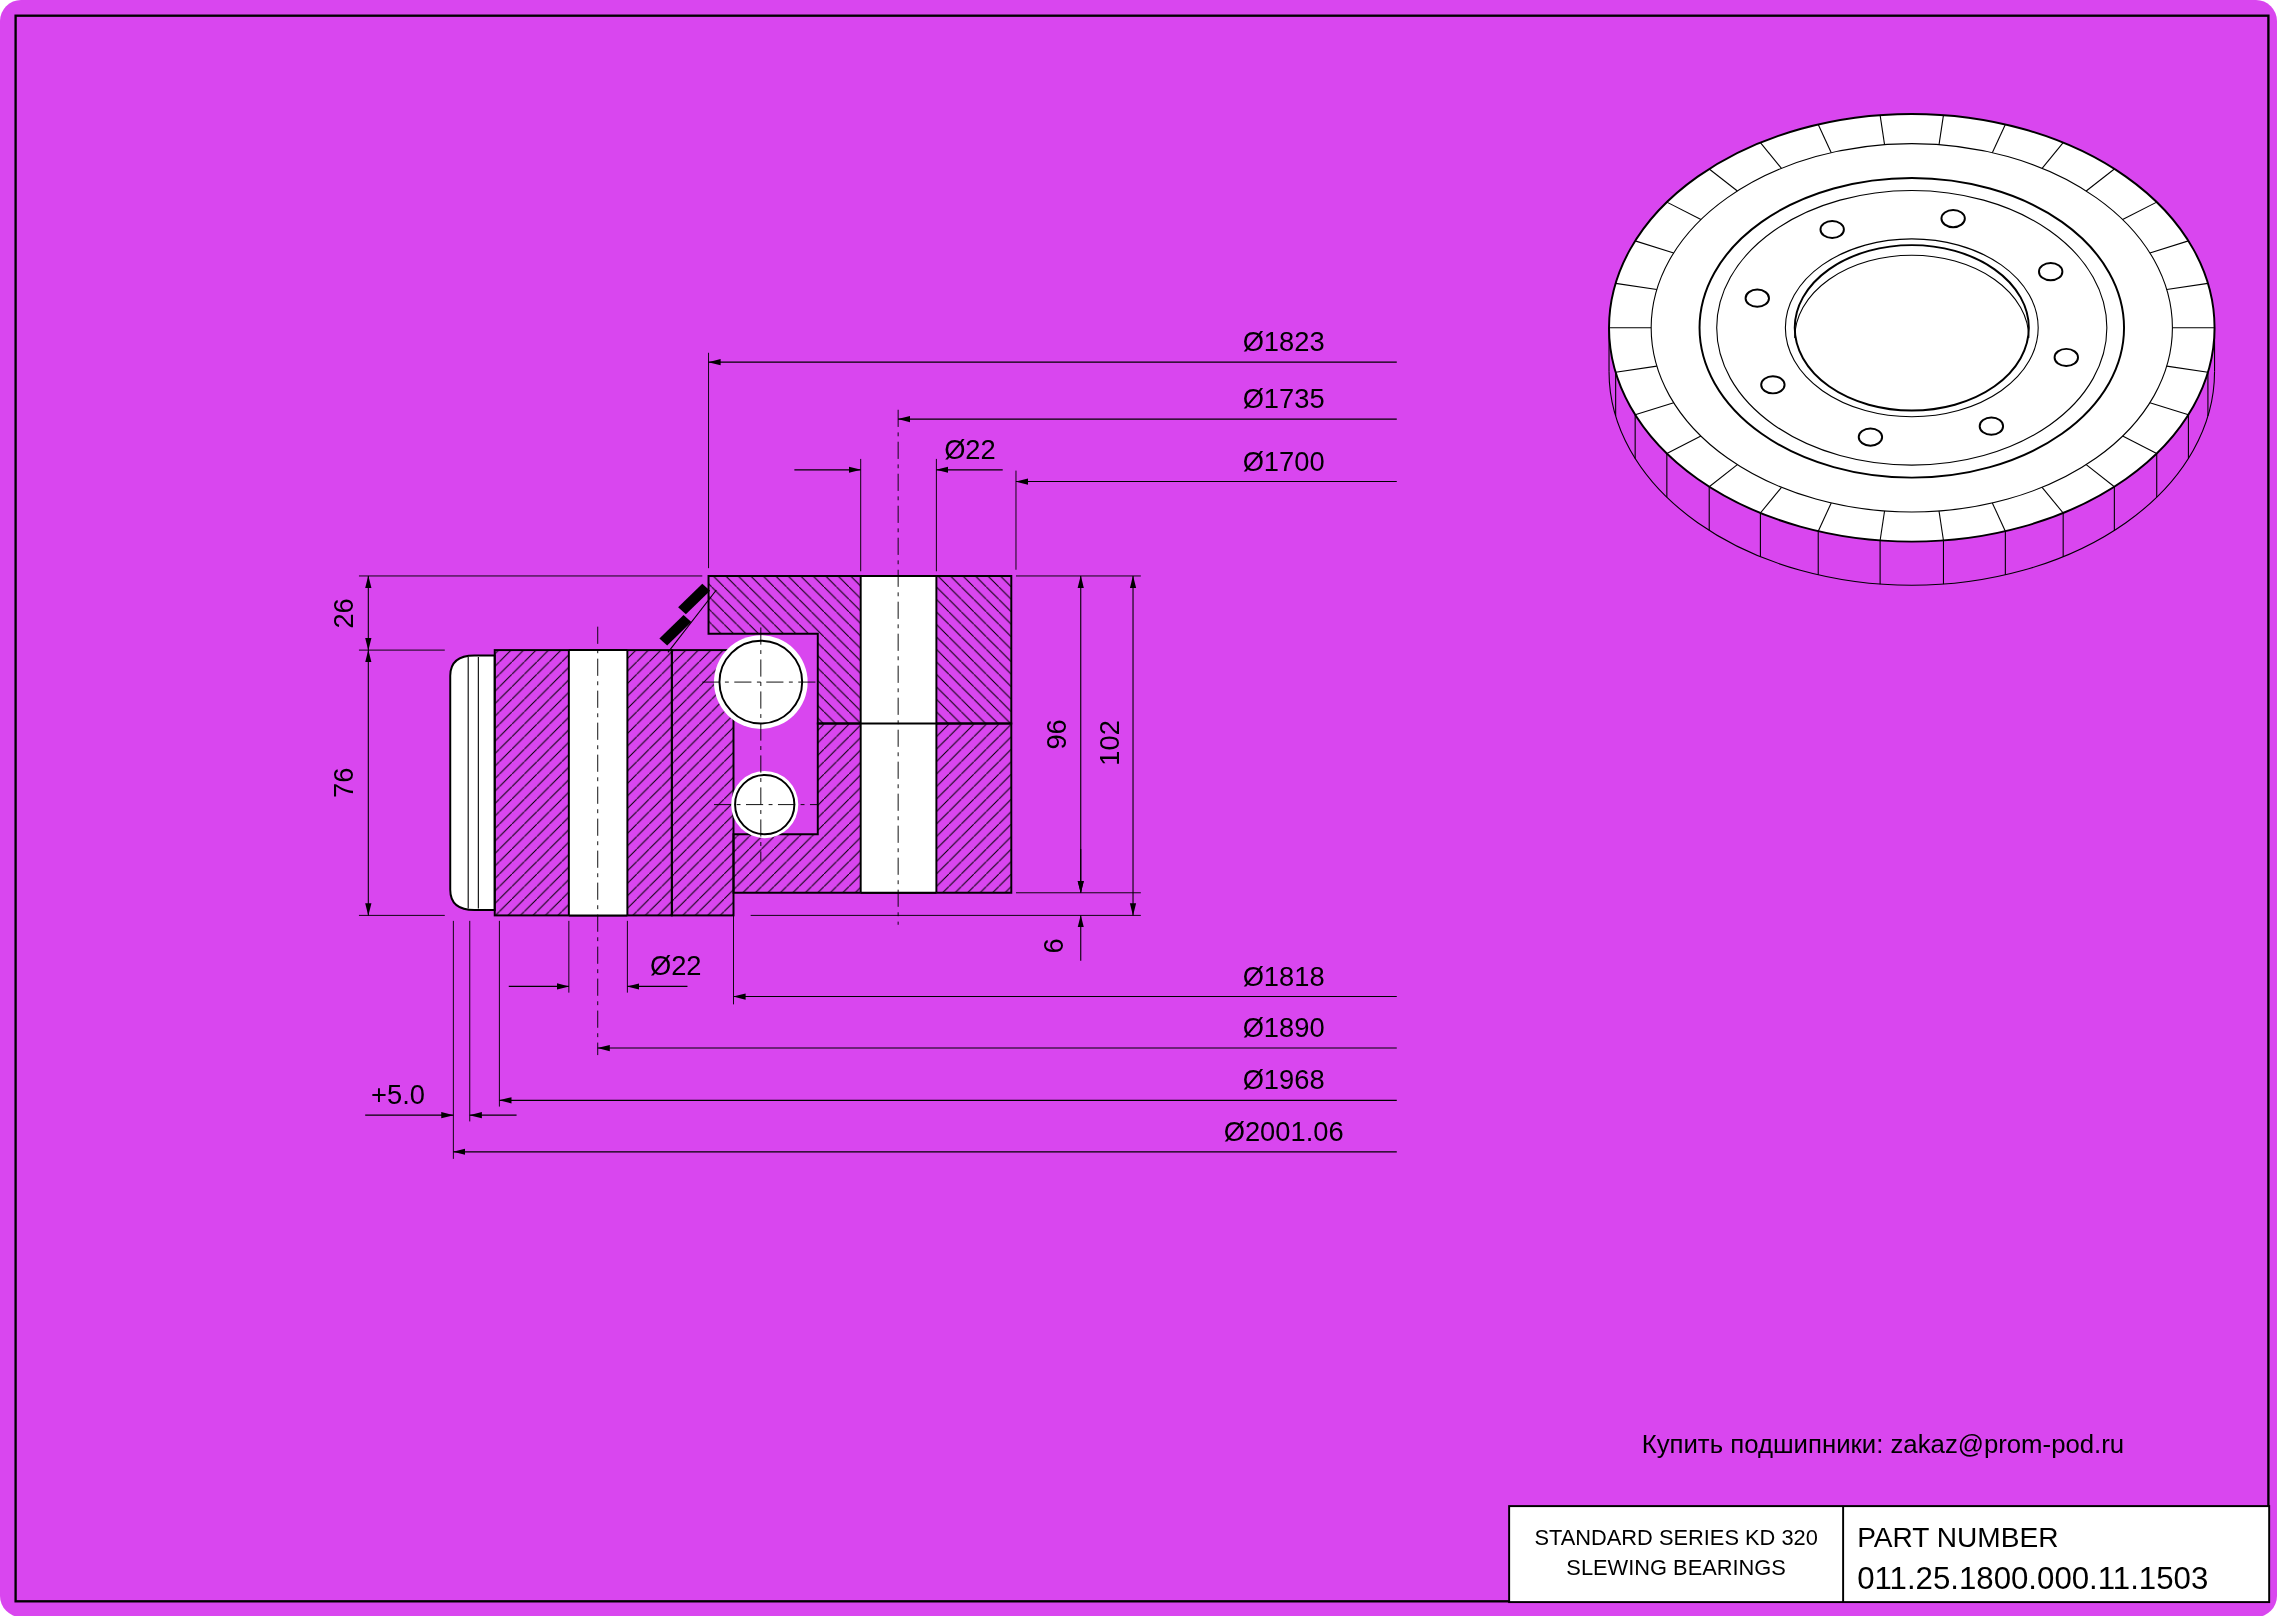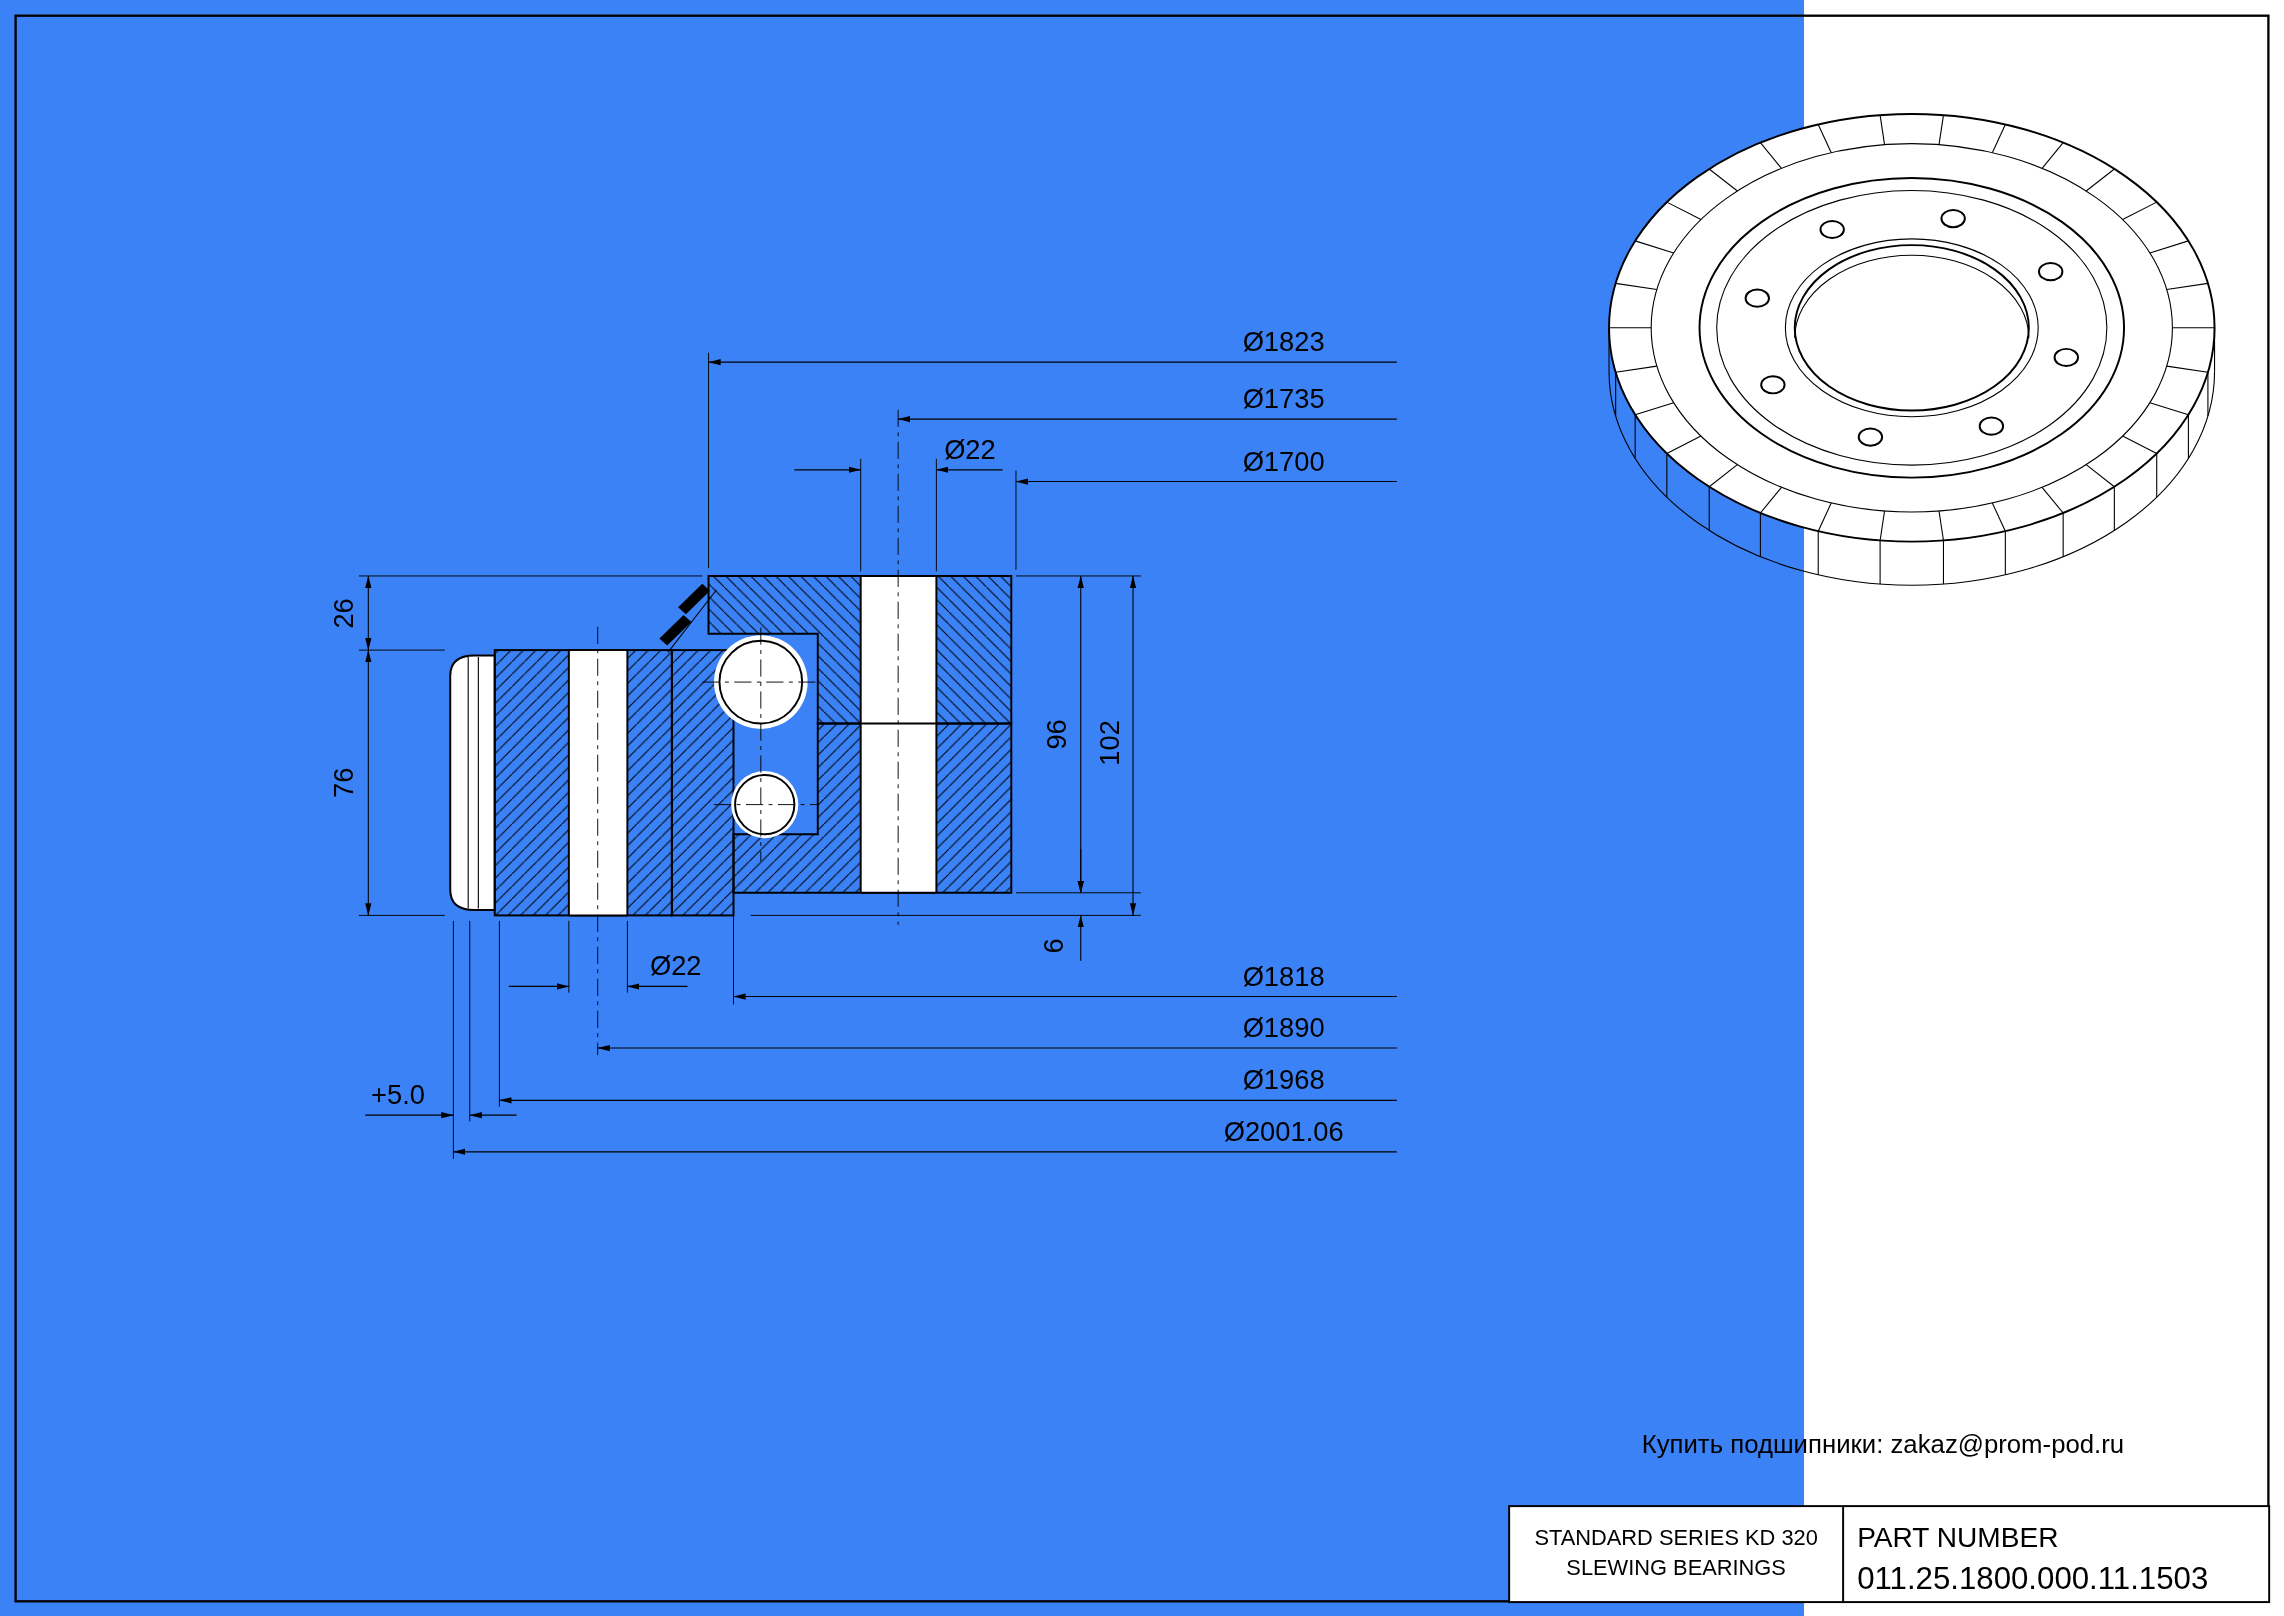--- a/index.html
+++ b/index.html
@@ -1,16 +1,16 @@
 <!DOCTYPE html>
 <html style="font-size:12.5px"><head>
 <meta charset="utf-8">
 <style>
   html,body{margin:0;padding:0;background:#fff;}
-  .page{position:relative;width:1804px;height:1617px;background:#3b82f6;font-family:"Liberation Sans",sans-serif;}
+  .page{position:relative;width:2277px;height:1617px;background:#d946ef;font-family:"Liberation Sans",sans-serif;border-radius:21px;}
   svg{display:block;}
   .part{fill:none;stroke:#000;stroke-width:2.5;}
   .hatchA{fill:url(#hatch1);stroke:#000;stroke-width:2.5;}
   .hatchB{fill:url(#hatch2);stroke:#000;stroke-width:2.5;}
   .thin{stroke:#000;stroke-width:1.4;fill:none;}
   .dim{stroke:#000;stroke-width:1.4;fill:none;}
   .xline{stroke:#000;stroke-width:1.2;fill:none;}
   .cl{stroke:#000;stroke-width:1.2;fill:none;stroke-dasharray:22 7 5 7;}
   .white{fill:#fff;stroke:none;}
   .wball{fill:#fff;stroke:#000;stroke-width:2.5;}

